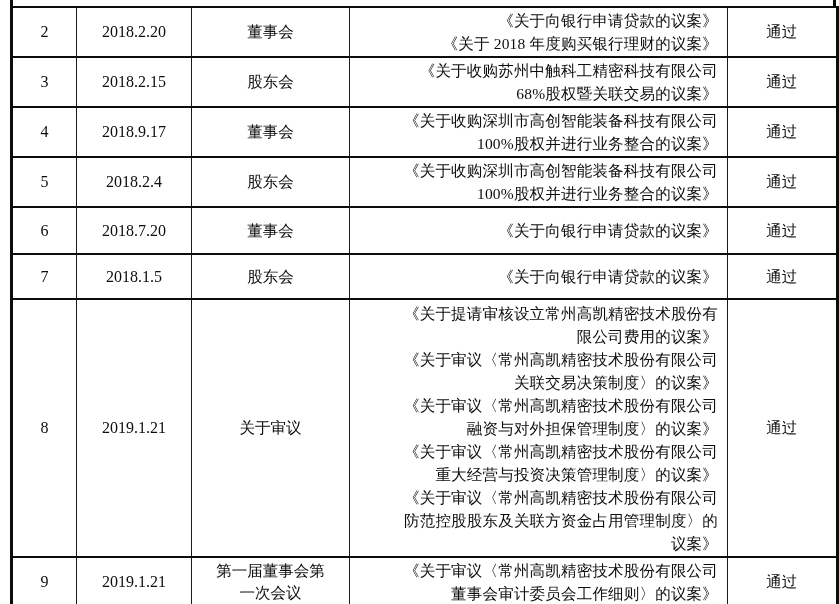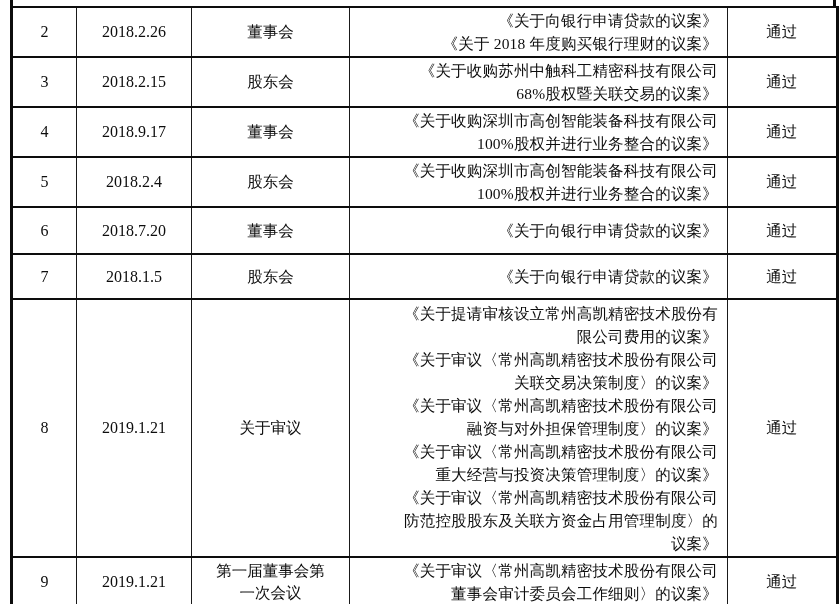--- a/index.html
+++ b/index.html
@@ -87,21 +87,21 @@
     <colgroup>
       <col class="c-no">
       <col class="c-date">
       <col class="c-meeting">
       <col class="c-props">
       <col class="c-result">
     </colgroup>
     <tbody id="table-body">
         <tr style="height: 50px;">
           <td class="num">2</td>
-          <td class="date">2018.2.26</td>
+          <td class="date">2018.2.20</td>
           <td class="meeting">董事会</td>
           <td class="proposals">《关于向银行申请贷款的议案》
 《关于 2018 年度购买银行理财的议案》</td>
           <td class="result">通过</td>
         </tr>
         <tr style="height: 46px;">
           <td class="num">3</td>
           <td class="date">2018.2.15</td>
           <td class="meeting">股东会</td>
           <td class="proposals">《关于收购苏州中触科工精密科技有限公司

